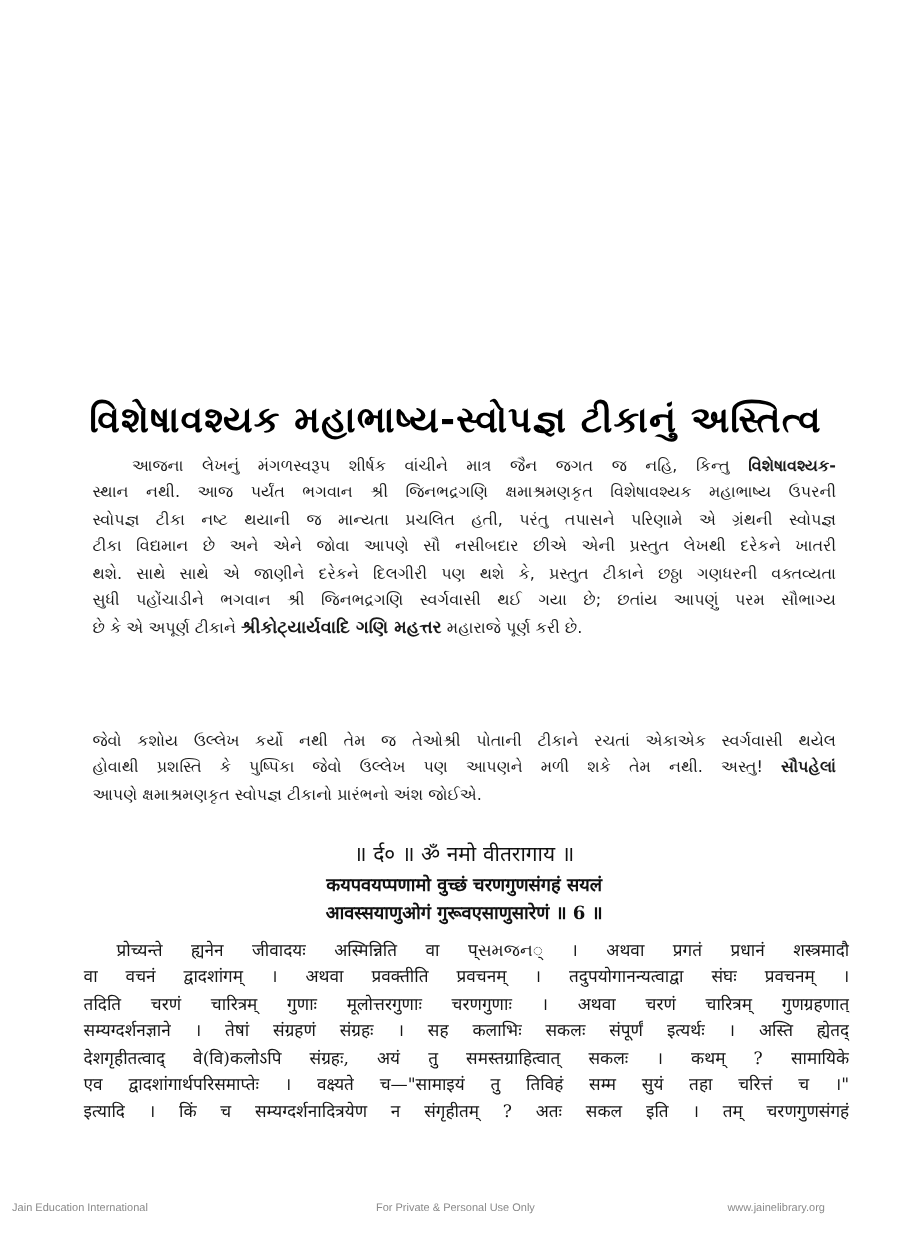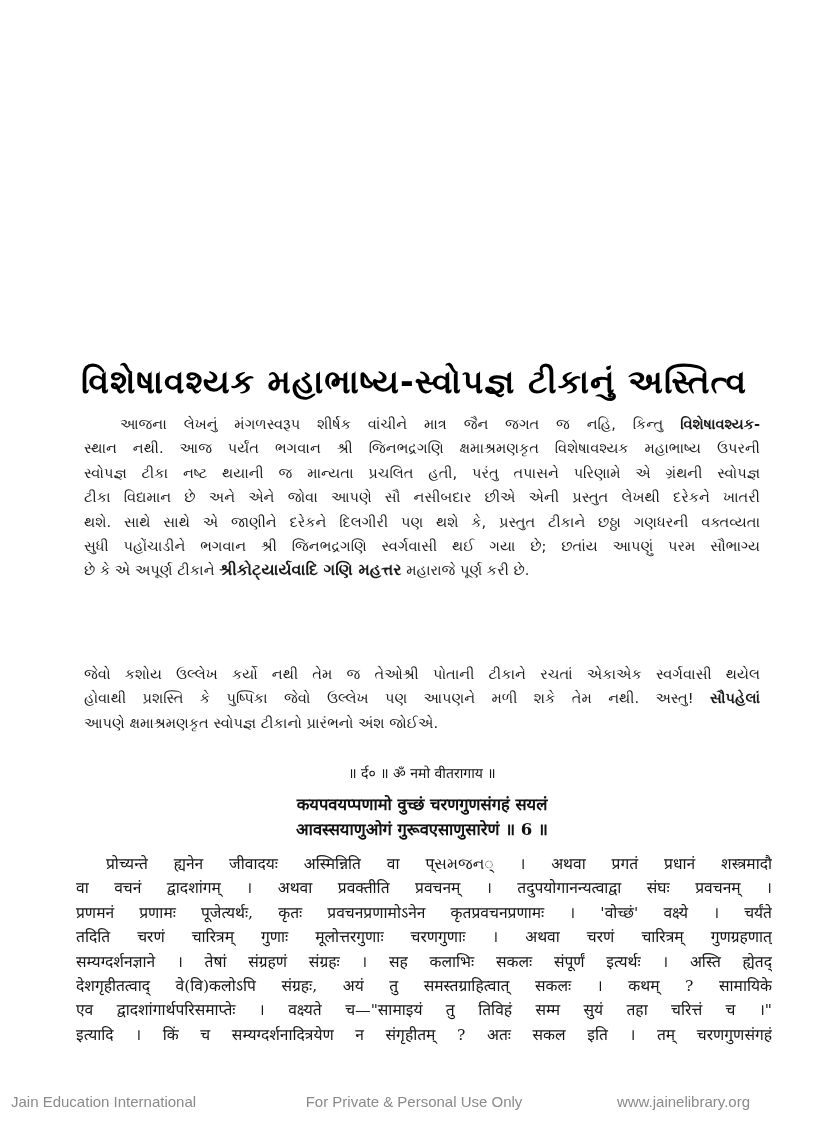--- a/index.html
+++ b/index.html
@@ -20,32 +20,32 @@
     .para .ln.last { text-align-last: left; }
     .para .ln.indent { padding-left: 36px; }
     .para b { font-weight: bold; }
     .para .big { font-size: 16px; font-weight: bold; }
     #p1 { top: 412px; }
     #p2 { top: 662px; }
     .verse {
       position: absolute; left: 84px; width: 676px; text-align: center;
       font-family: "DejaVu Serif", serif; color: #111;
     }
-    #v0 { top: 763px; font-size: 14px; }
+    #v0 { top: 763px; font-size: 19px; }
     #v1 { top: 792px; font-size: 16.5px; font-weight: bold; }
     #v2 { top: 817px; font-size: 16.5px; font-weight: bold; }
     .skt {
       position: absolute; left: 76px; width: 696px; top: 852px;
       font-family: "DejaVu Serif", serif; font-size: 15.6px; line-height: 24.4px; color: #151515;
     }
     .skt .ln { display: block; white-space: nowrap; overflow: hidden; text-align: justify; text-align-last: justify; }
     .skt .ln.indent { padding-left: 30px; }
     .footer {
       position: absolute; top: 1093px; left: 0; width: 768px; height: 16px;
-      font-family: "Liberation Sans", sans-serif; font-size: 15px; color: #8a8a8a;
+      font-family: "Liberation Sans", sans-serif; font-size: 10px; color: #8a8a8a;
     }
     .footer span { position: absolute; top: 0; }
     #f-left { left: 11px; }
     #f-center { left: 0; width: 828px; text-align: center; }
     #f-right { right: 18px; margin-left: 25px; }
   </style>
 </head>
 <body>
 
 <div class="page">
@@ -68,21 +68,20 @@
     <span class="ln last">આપણે ક્ષમાશ્રમણકૃત સ્વોપજ્ઞ ટીકાનો પ્રારંભનો અંશ જોઈએ.</span>
   </div>
 
   <div class="verse" id="v0">॥ र्द० ॥ ॐ नमो वीतरागाय ॥</div>
   <div class="verse" id="v1">कयपवयप्पणामो वुच्छं चरणगुणसंगहं सयलं</div>
   <div class="verse" id="v2">आवस्सयाणुओगं गुरूवएसाणुसारेणं ॥ 6 ॥</div>
 
   <div class="skt">
     <span class="ln indent">प्रोच्यन्ते ह्यनेन जीवादयः अस्मिन्निति वा प्સમજન् । अथवा प्रगतं प्रधानं शस्त्रमादौ</span>
     <span class="ln">वा वचनं द्वादशांगम् । अथवा प्रवक्तीति प्रवचनम् । तदुपयोगानन्यत्वाद्वा संघः प्रवचनम् ।</span>
-    <span class="ln">प्रणमनं प्रणामः पूजेत्यर्थः, कृतः प्रवचनप्रणामोऽनेन कृतप्रवचनप्रणामः । 'वोच्छं' वक्ष्ये । चर्यंते</span>
     <span class="ln">तदिति चरणं चारित्रम् गुणाः मूलोत्तरगुणाः चरणगुणाः । अथवा चरणं चारित्रम् गुणग्रहणात्</span>
     <span class="ln">सम्यग्दर्शनज्ञाने । तेषां संग्रहणं संग्रहः । सह कलाभिः सकलः संपूर्णं इत्यर्थः । अस्ति ह्येतद्</span>
     <span class="ln">देशगृहीतत्वाद् वे(वि)कलोऽपि संग्रहः, अयं तु समस्तग्राहित्वात् सकलः । कथम् ? सामायिके</span>
     <span class="ln">एव द्वादशांगार्थपरिसमाप्तेः । वक्ष्यते च—"सामाइयं तु तिविहं सम्म सुयं तहा चरित्तं च ।"</span>
     <span class="ln">इत्यादि । किं च सम्यग्दर्शनादित्रयेण न संगृहीतम् ? अतः सकल इति । तम् चरणगुणसंगहं</span>
   </div>
 
   <div class="footer">
     <span id="f-left">Jain Education International</span>
     <span id="f-center">For Private &amp; Personal Use Only</span>

